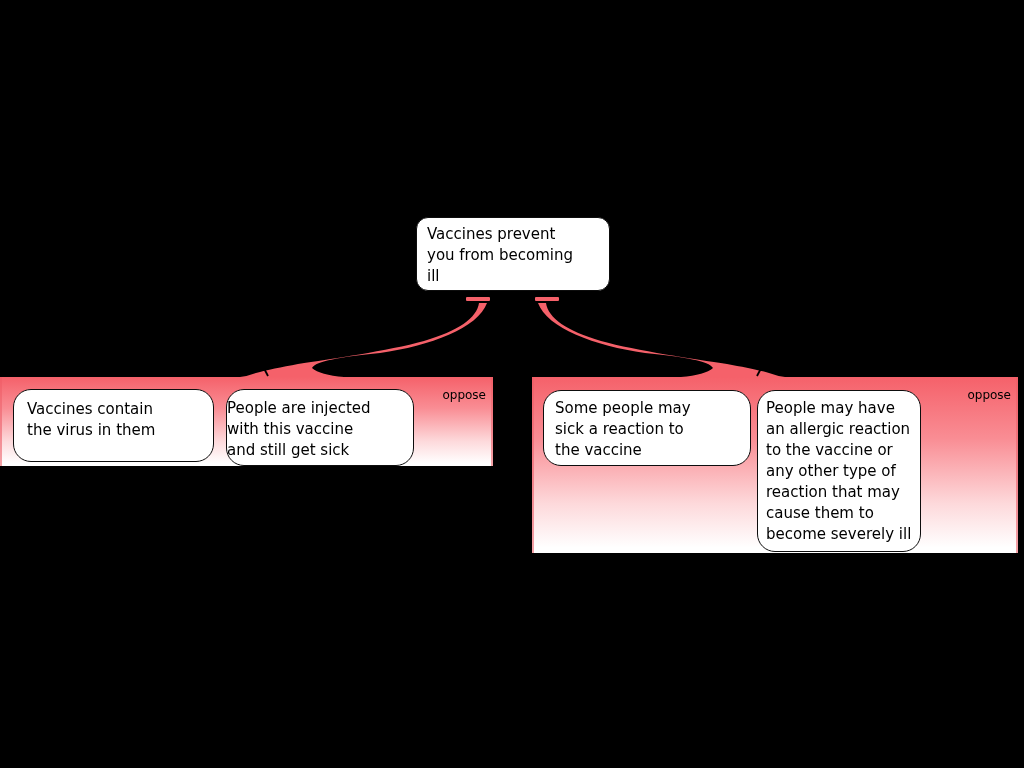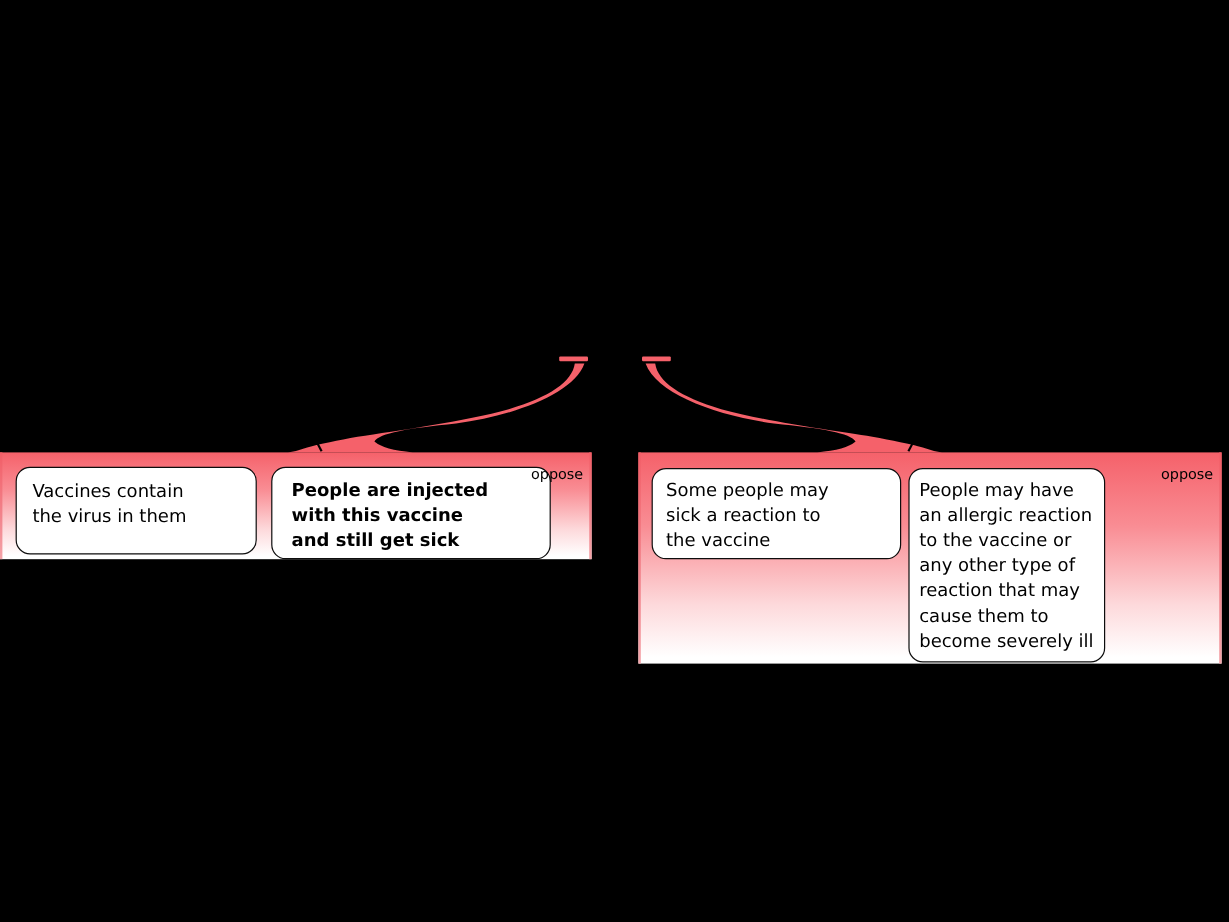--- a/index.html
+++ b/index.html
@@ -20,23 +20,23 @@
   .group{
     position:absolute;z-index:2;box-sizing:border-box;
     background:linear-gradient(180deg,#f5616a 0%,#f98d94 35%,#fdd9db 72%,#ffffff 97%);
   }
   .group-left{left:0;top:377px;width:493px;height:89px;}
   .group-right{left:532px;top:377px;width:486px;height:176px;}
   .edge-strip{position:absolute;top:0;width:2px;height:100%;
     background:linear-gradient(180deg,#f25e67 0%,#f2848c 60%,#f4a3a8 100%);}
   .edge-strip.left{left:0;}
   .edge-strip.right{right:0;}
-  .group .node{position:absolute;}
+  .group .node{position:absolute;border-radius:18px;}
   .node.b1{left:13px;top:12px;width:201px;height:73px;padding:9px 13px;}
-  .node.b2{left:226px;top:12px;width:233px;height:77px;padding:8px 16px;font-weight:bold;}
+  .node.b2{left:226px;top:12px;width:188px;height:77px;padding:8px 0;}
   .node.b3{left:11px;top:13px;width:208px;height:76px;padding:7px 11px;}
   .node.b4{left:225px;top:13px;width:164px;height:162px;padding:7px 8px;}
   .relation-label{
     position:absolute;top:11px;right:7px;z-index:4;
     color:#000000;font-size:12px;line-height:14px;
   }
 </style>
 </head>
 <body>
 
@@ -58,20 +58,23 @@
            C 316,361 340,357 380,353
            C 430,346 478,328 487,303
            Z"></path>
 
       <path d="M 258,357 L 268,376" stroke="#000000" stroke-width="1.8" fill="none"></path>
     </g>
 
     <use href="#oppose-link" transform="translate(1025,0) scale(-1,1)"></use>
   </svg>
 
+  <div class="node root">Vaccines prevent
+you from becoming
+ill</div>
 
   <div class="group group-left">
     <div class="edge-strip left"></div>
     <div class="edge-strip right"></div>
     <div class="relation-label">oppose</div>
     <div class="node b1">Vaccines contain
 the virus in them</div>
     <div class="node b2">People are injected
 with this vaccine
 and still get sick</div>

